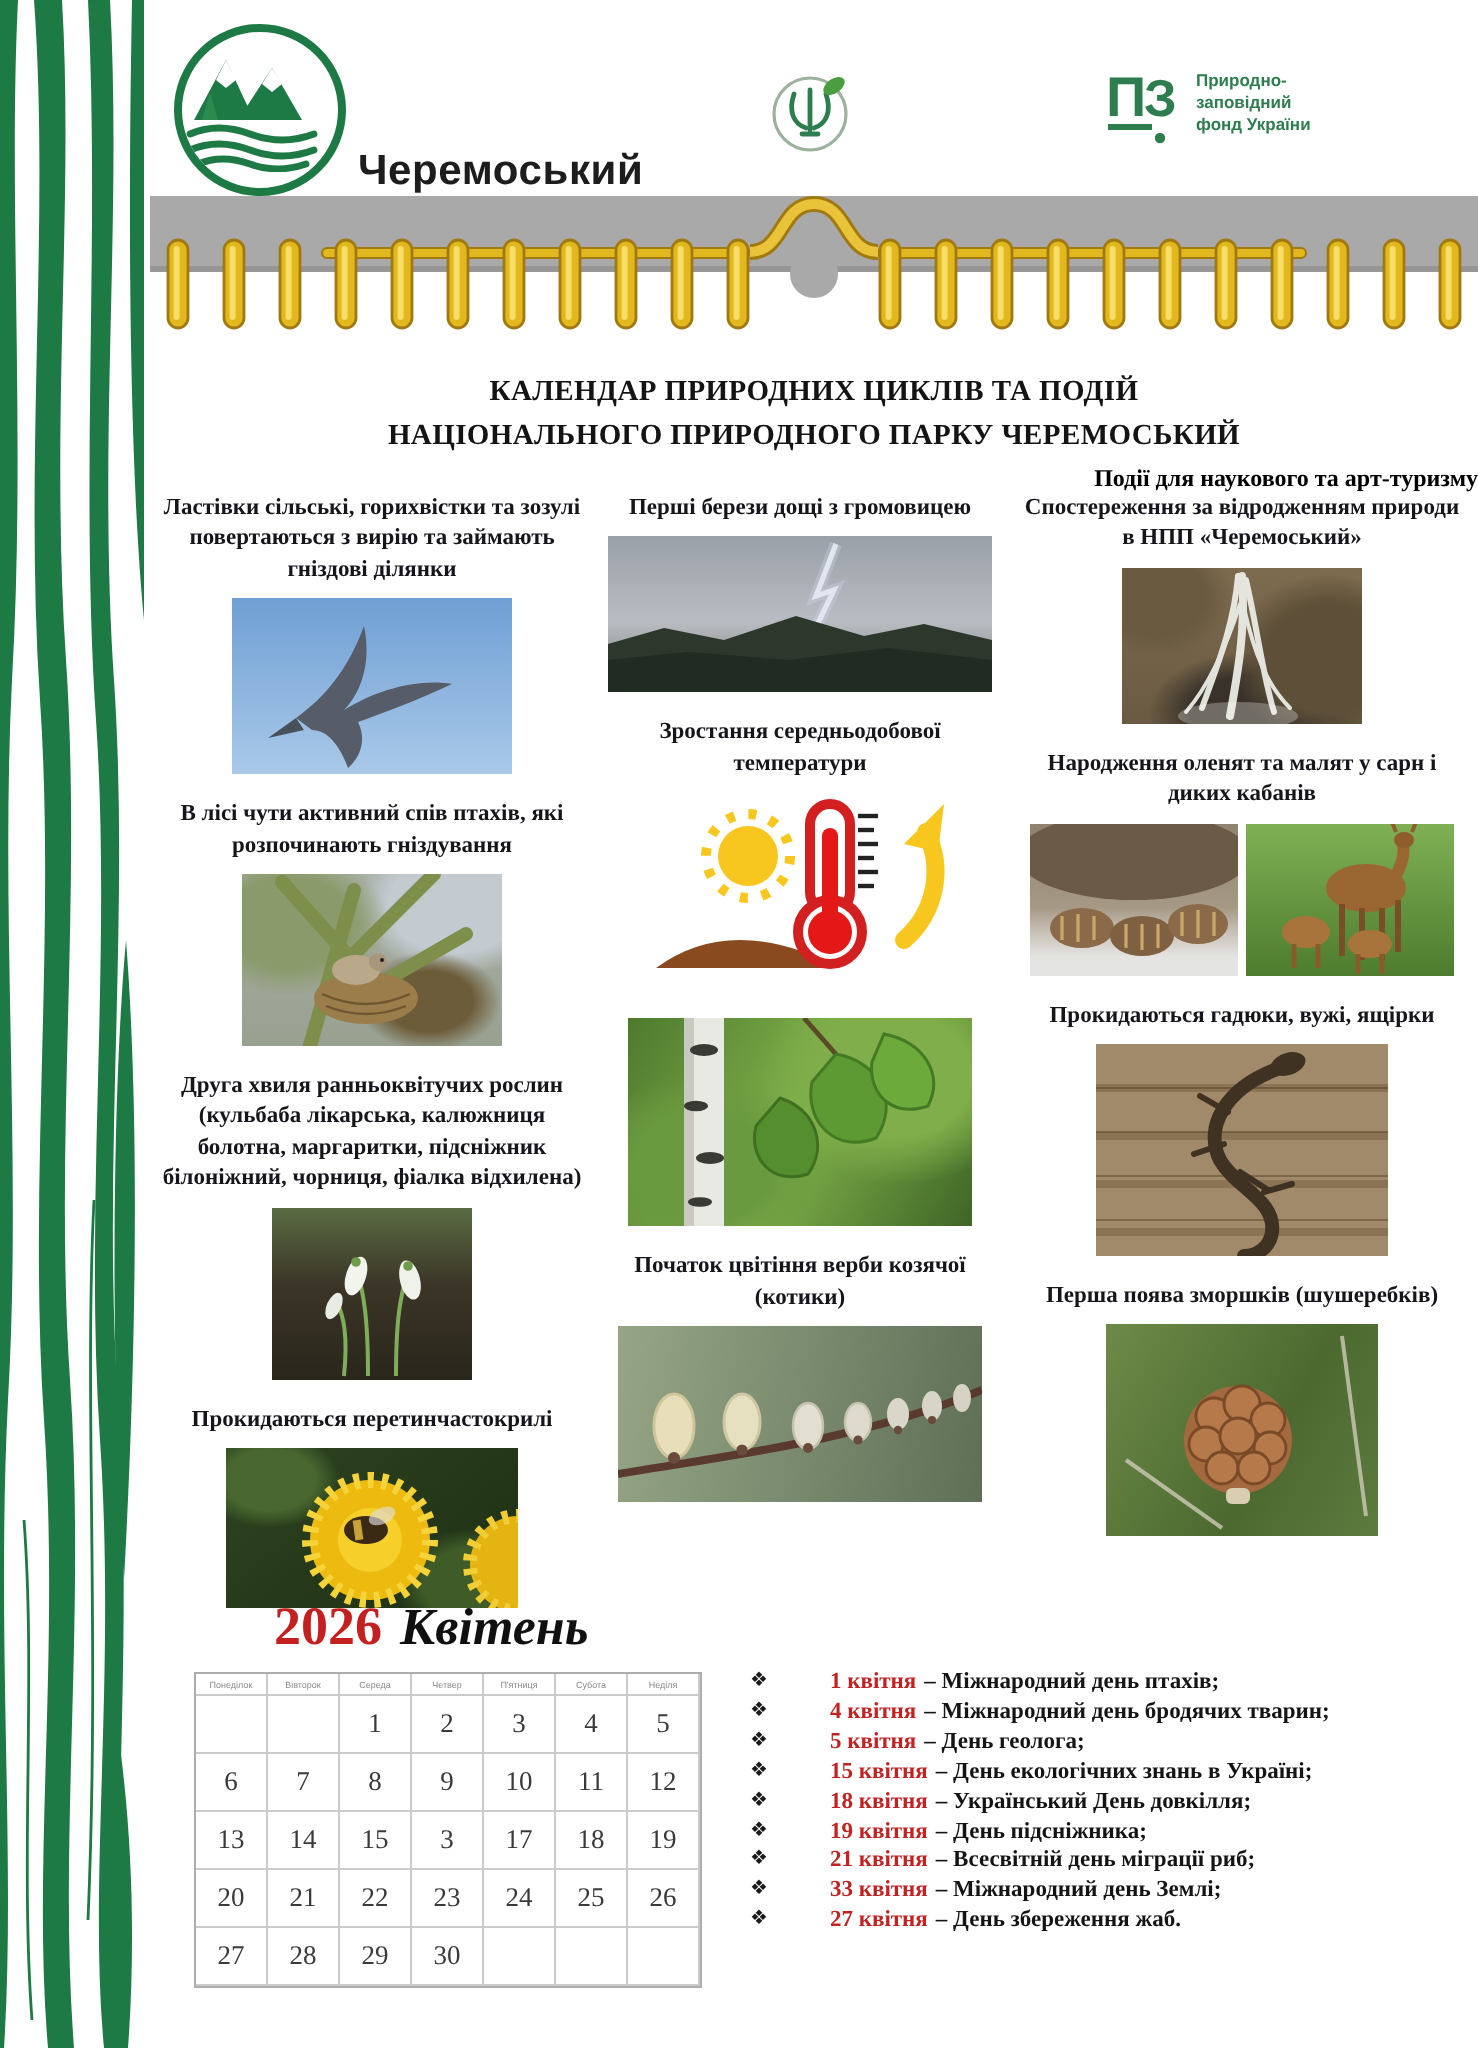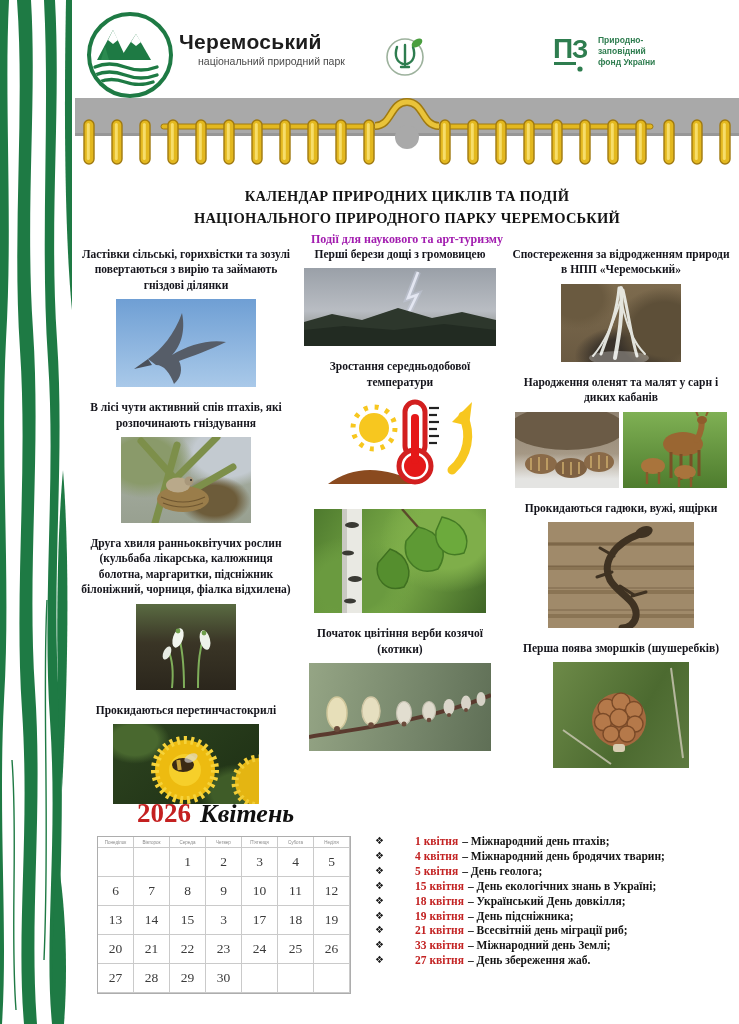--- a/index.html
+++ b/index.html
@@ -7,34 +7,34 @@
        font-family:"Liberation Serif",serif;color:#1b1b1f;}
   .canvas{position:absolute;inset:0;}
   .left-pattern{position:absolute;left:0;top:0;}
   .page{position:absolute;left:75px;top:0;width:664px;height:1024px;}
 
   
   header{position:absolute;top:8px;left:0;right:0;height:92px;}
   .logo-wrap{position:absolute;left:12px;top:4px;width:78px;height:78px;border:4px solid #1e7a44;
              border-radius:50%;background:#fff;overflow:hidden;}
   .park-title{position:absolute;left:104px;top:22px;font-family:"Liberation Sans",sans-serif;}
-  .park-name{font-size:21px;font-weight:bold;color:#1d1d1d;letter-spacing:.3px;}
+  .park-name{font-size:21px;font-weight:bold;color:#1d1d1d;letter-spacing:.3px;margin-top:44px;}
   .park-sub{font-size:10.5px;color:#4a4a4a;margin-top:1px;padding-left:19px;}
   .trident{position:absolute;left:308px;top:26px;width:44px;height:44px;}
   .pzf{position:absolute;left:478px;top:24px;display:flex;align-items:flex-start;gap:9px;}
   .pzf-text{font-family:"Liberation Sans",sans-serif;font-size:8.5px;font-weight:bold;
             color:#2e7d4f;line-height:1.3;margin-top:3px;}
 
   
   .binding{position:absolute;top:98px;left:0;}
 
   
   .titles{position:absolute;top:186px;left:0;right:0;text-align:center;}
   .t1{font-size:14.5px;font-weight:bold;color:#141414;line-height:1.5;letter-spacing:.2px;}
-  .t2{font-size:12px;font-weight:bold;color:#a21caf;margin-top:2px;}
+  .t2{font-size:12px;font-weight:bold;color:#000000;margin-top:2px;text-align:right;}
 
   
   .cols{position:absolute;top:247px;left:2px;display:flex;}
   .col{display:flex;flex-direction:column;align-items:center;}
   .col-l{width:218px;}
   .col-m{width:210px;}
   .col-r{width:232px;}
   .caption{font-size:11.5px;font-weight:bold;color:#15151c;text-align:center;
            line-height:1.34;margin:0 4px 3px;}
   .photo{display:block;margin:3px auto 13px;position:relative;overflow:hidden;}

